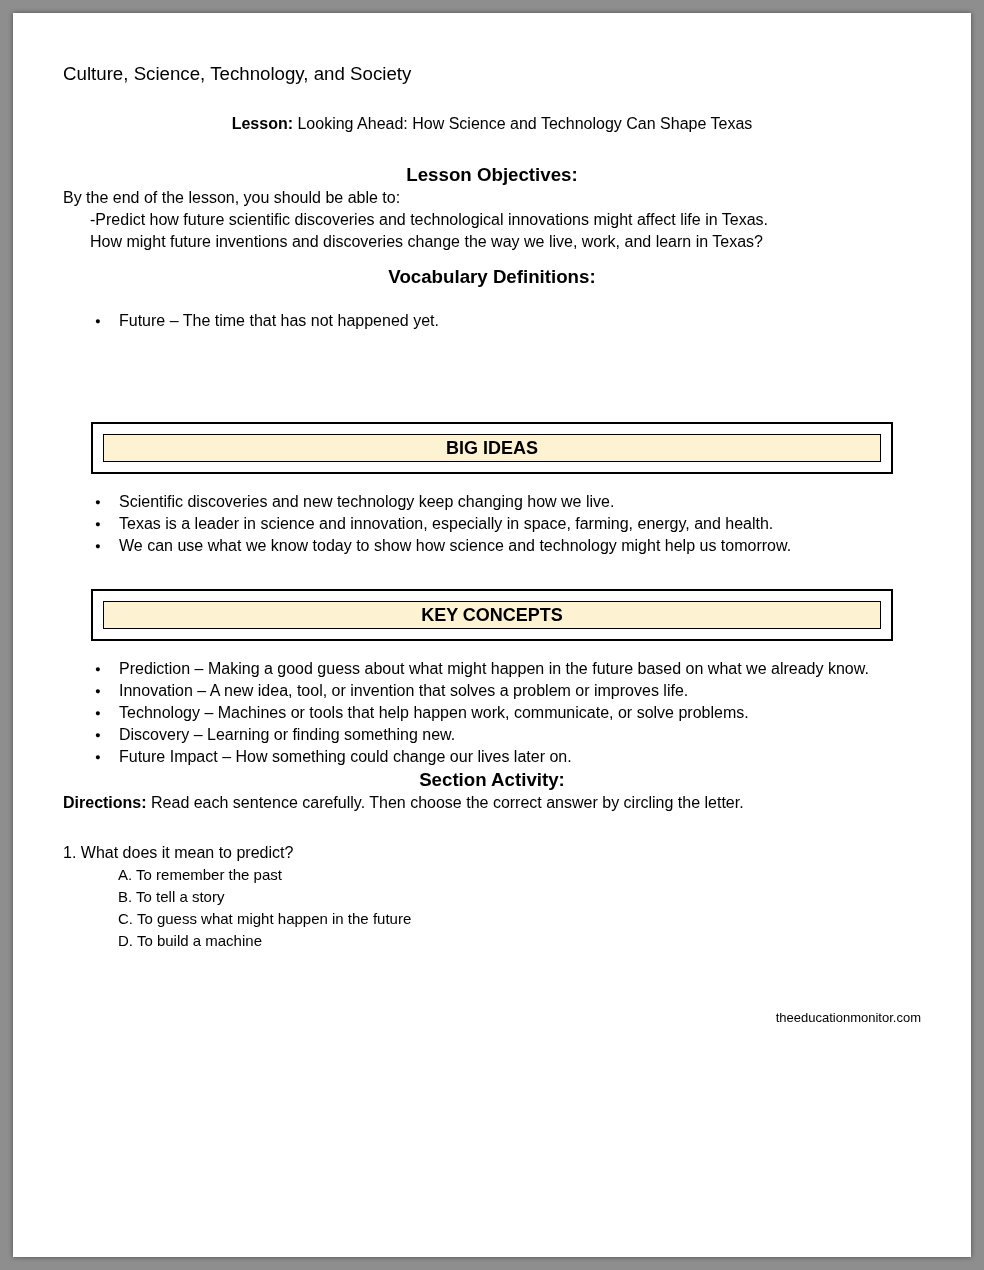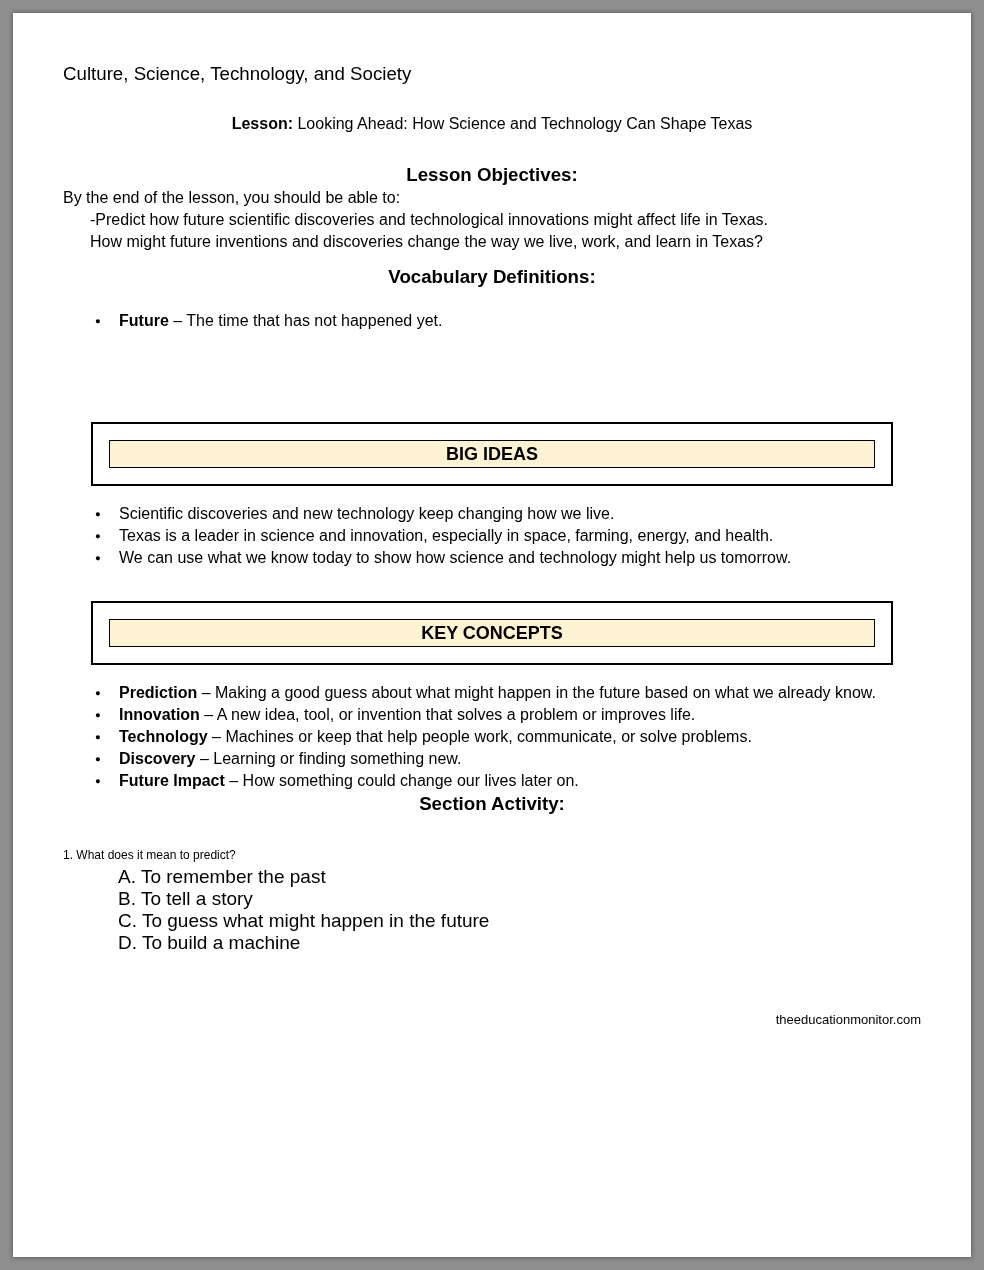--- a/index.html
+++ b/index.html
@@ -50,45 +50,45 @@
   
   .bullet-list { list-style: none; font-size: 16px; line-height: 22px; }
   .bullet-list li { display: flex; }
   .bullet-list .dot {
     flex: 0 0 24px;
     margin-left: 32px;
     font-size: 9.5px;
     line-height: 22px;
   }
   .bullet-list .txt { flex: 1; }
-  .term { font-weight: bold; text-align: center; }
+  .term { font-weight: normal; text-align: center; }
   .vocab-list { margin-top: 21px; }
   .ideas-list { margin-top: 17px; }
   .concepts-list { margin-top: 17px; }
   
   .banner {
     margin: 4px 28px;
     border: 2px solid #000;
-    padding: 16px;
+    padding: 10px;
     background: #fff;
   }
   .banner-bigideas { margin-top: 90px; }
   .banner-keyconcepts { margin-top: 32px; }
   .banner-inner {
     border: 1px solid #000;
     background: var(--banner-bg, #fdf2d2);
     text-align: center;
     font-weight: bold;
     font-size: 18px;
     line-height: 26px;
   }
   .directions-line { font-size: 16px; line-height: 22px; }
   .directions-line .lbl { font-weight: bold; }
-  .mc-question { margin-top: 28px; font-size: 12px; line-height: 22px; }
-  .mc-options { font-size: 19px; line-height: 22px; }
+  .mc-question { margin-top: 28px; font-size: 16px; line-height: 22px; }
+  .mc-options { font-size: 15px; line-height: 22px; }
   .mc-option { padding-left: 55px; }
   .footer-line {
     margin-top: 55px;
     text-align: right;
     font-size: 13px;
     line-height: 22px;
   }
 </style>
 </head>
 <body>
@@ -147,33 +147,36 @@
     <li>
       <span class="dot">●</span>
       <span class="txt"><span class="term">Prediction</span><span> – Making a good guess about what might happen in the future based on what we already know.</span></span>
     </li>
     <li>
       <span class="dot">●</span>
       <span class="txt"><span class="term">Innovation</span><span> – A new idea, tool, or invention that solves a problem or improves life.</span></span>
     </li>
     <li>
       <span class="dot">●</span>
-      <span class="txt"><span class="term">Technology</span><span> – Machines or keep that help people work, communicate, or solve problems.</span></span>
+      <span class="txt"><span class="term">Technology</span><span> – Machines or tools that help happen work, communicate, or solve problems.</span></span>
     </li>
     <li>
       <span class="dot">●</span>
       <span class="txt"><span class="term">Discovery</span><span> – Learning or finding something new.</span></span>
     </li>
     <li>
       <span class="dot">●</span>
       <span class="txt"><span class="term">Future Impact</span><span> – How something could change our lives later on.</span></span>
     </li>
   </ul>
 
   <h2 class="sec-heading h-activity">Section Activity:</h2>
+  <p class="directions-line">
+    <span class="lbl">Directions:</span><span> Read each sentence carefully. Then choose the correct answer by circling the letter.</span>
+  </p>
 
   <p class="mc-question">1. What does it mean to predict?</p>
   <div class="mc-options">
     <div class="mc-option">A. To remember the past</div>
     <div class="mc-option">B. To tell a story</div>
     <div class="mc-option">C. To guess what might happen in the future</div>
     <div class="mc-option">D. To build a machine</div>
   </div>
 
   <p class="footer-line">theeducationmonitor.com</p>

